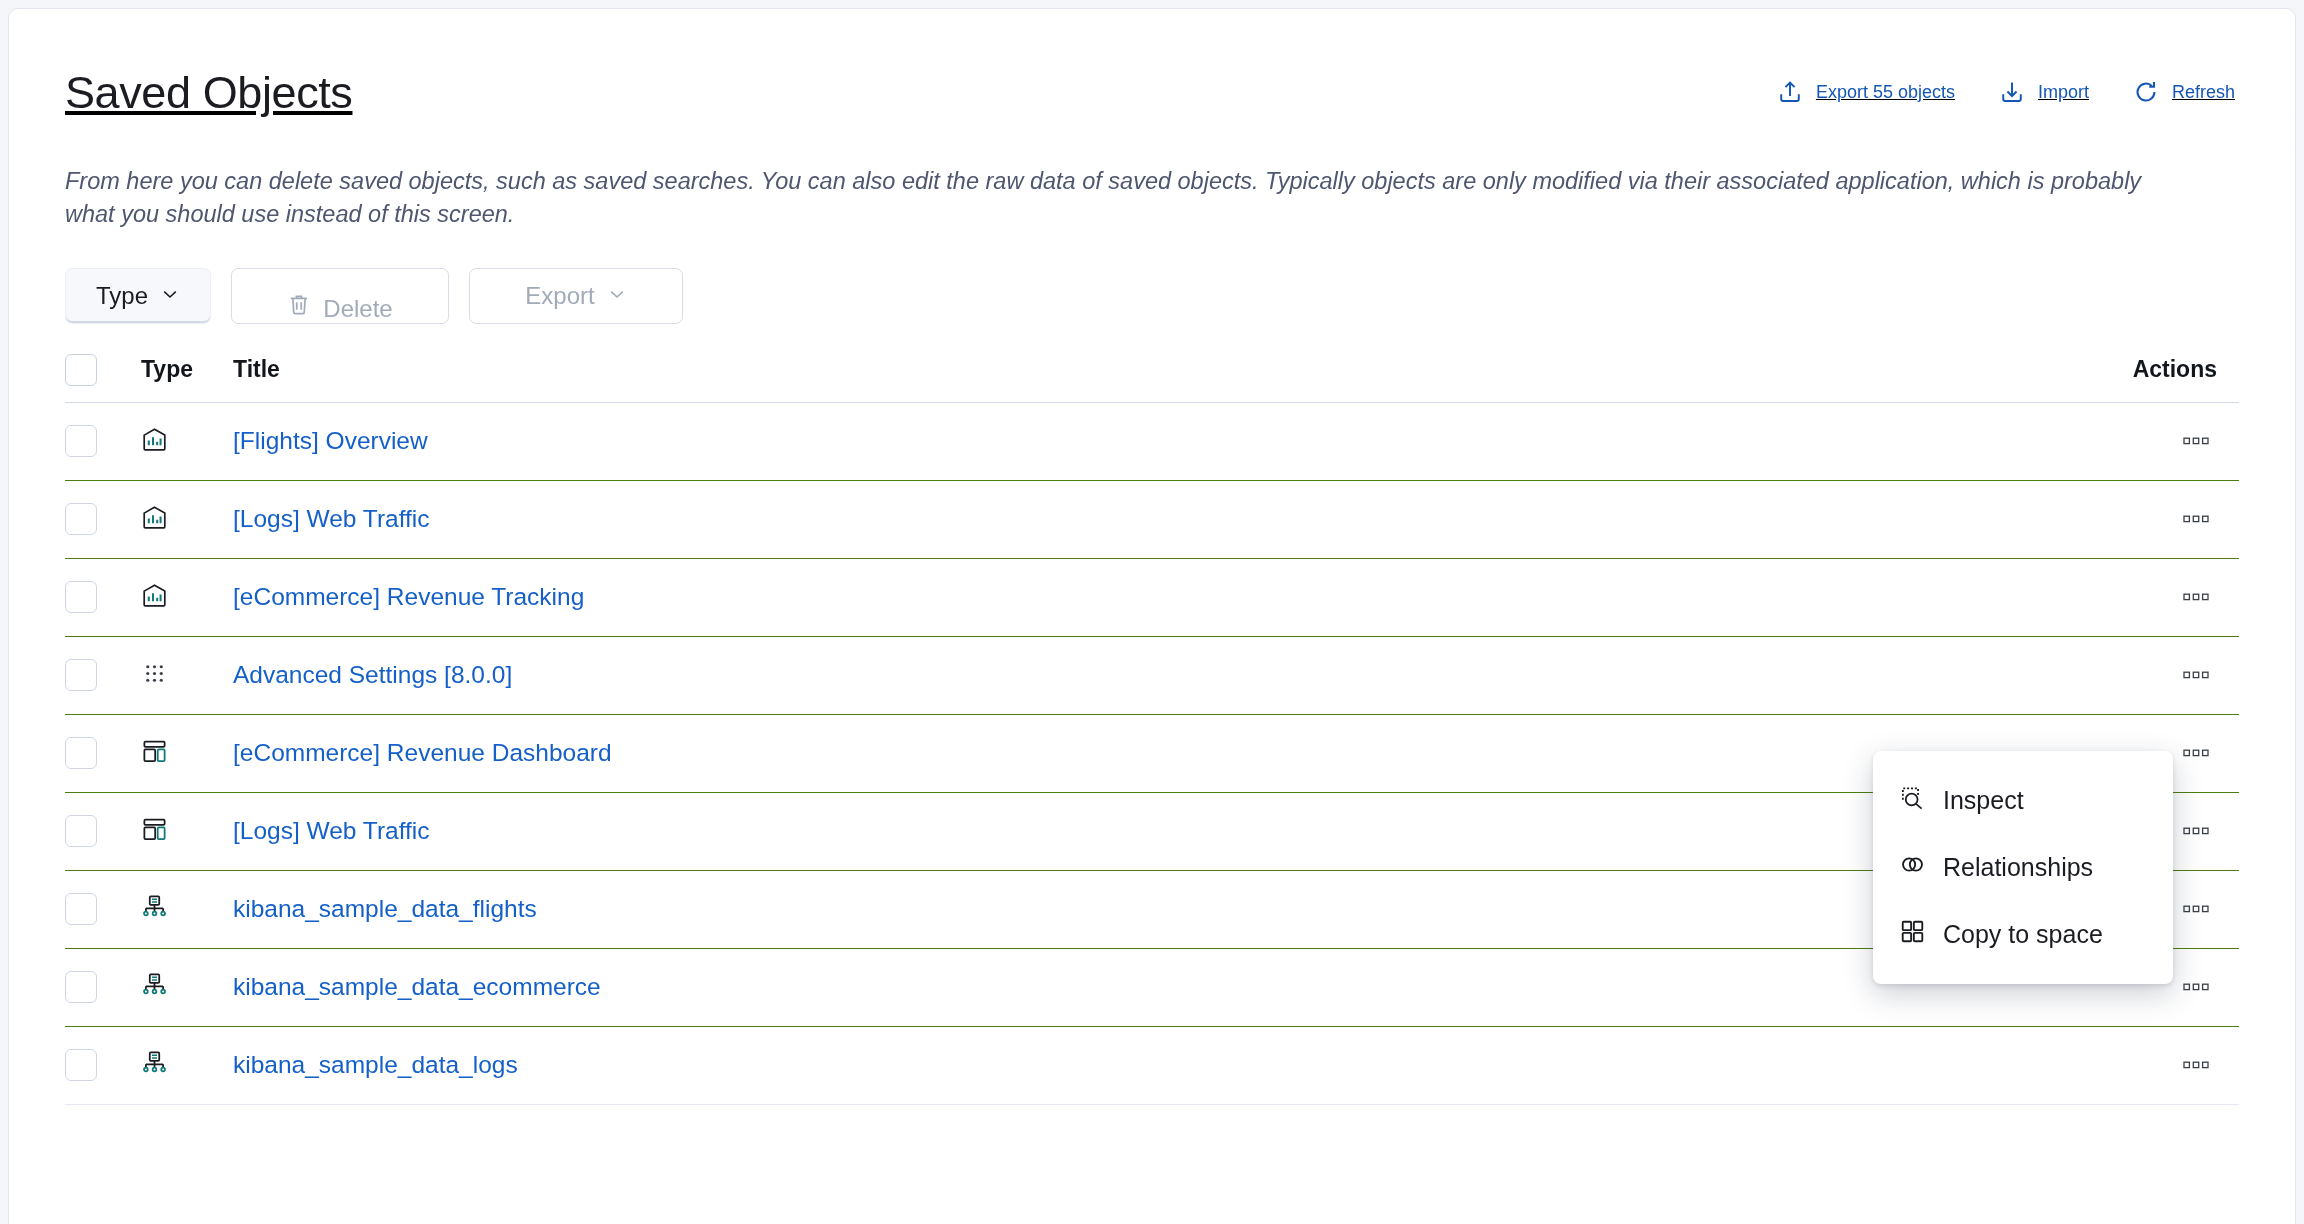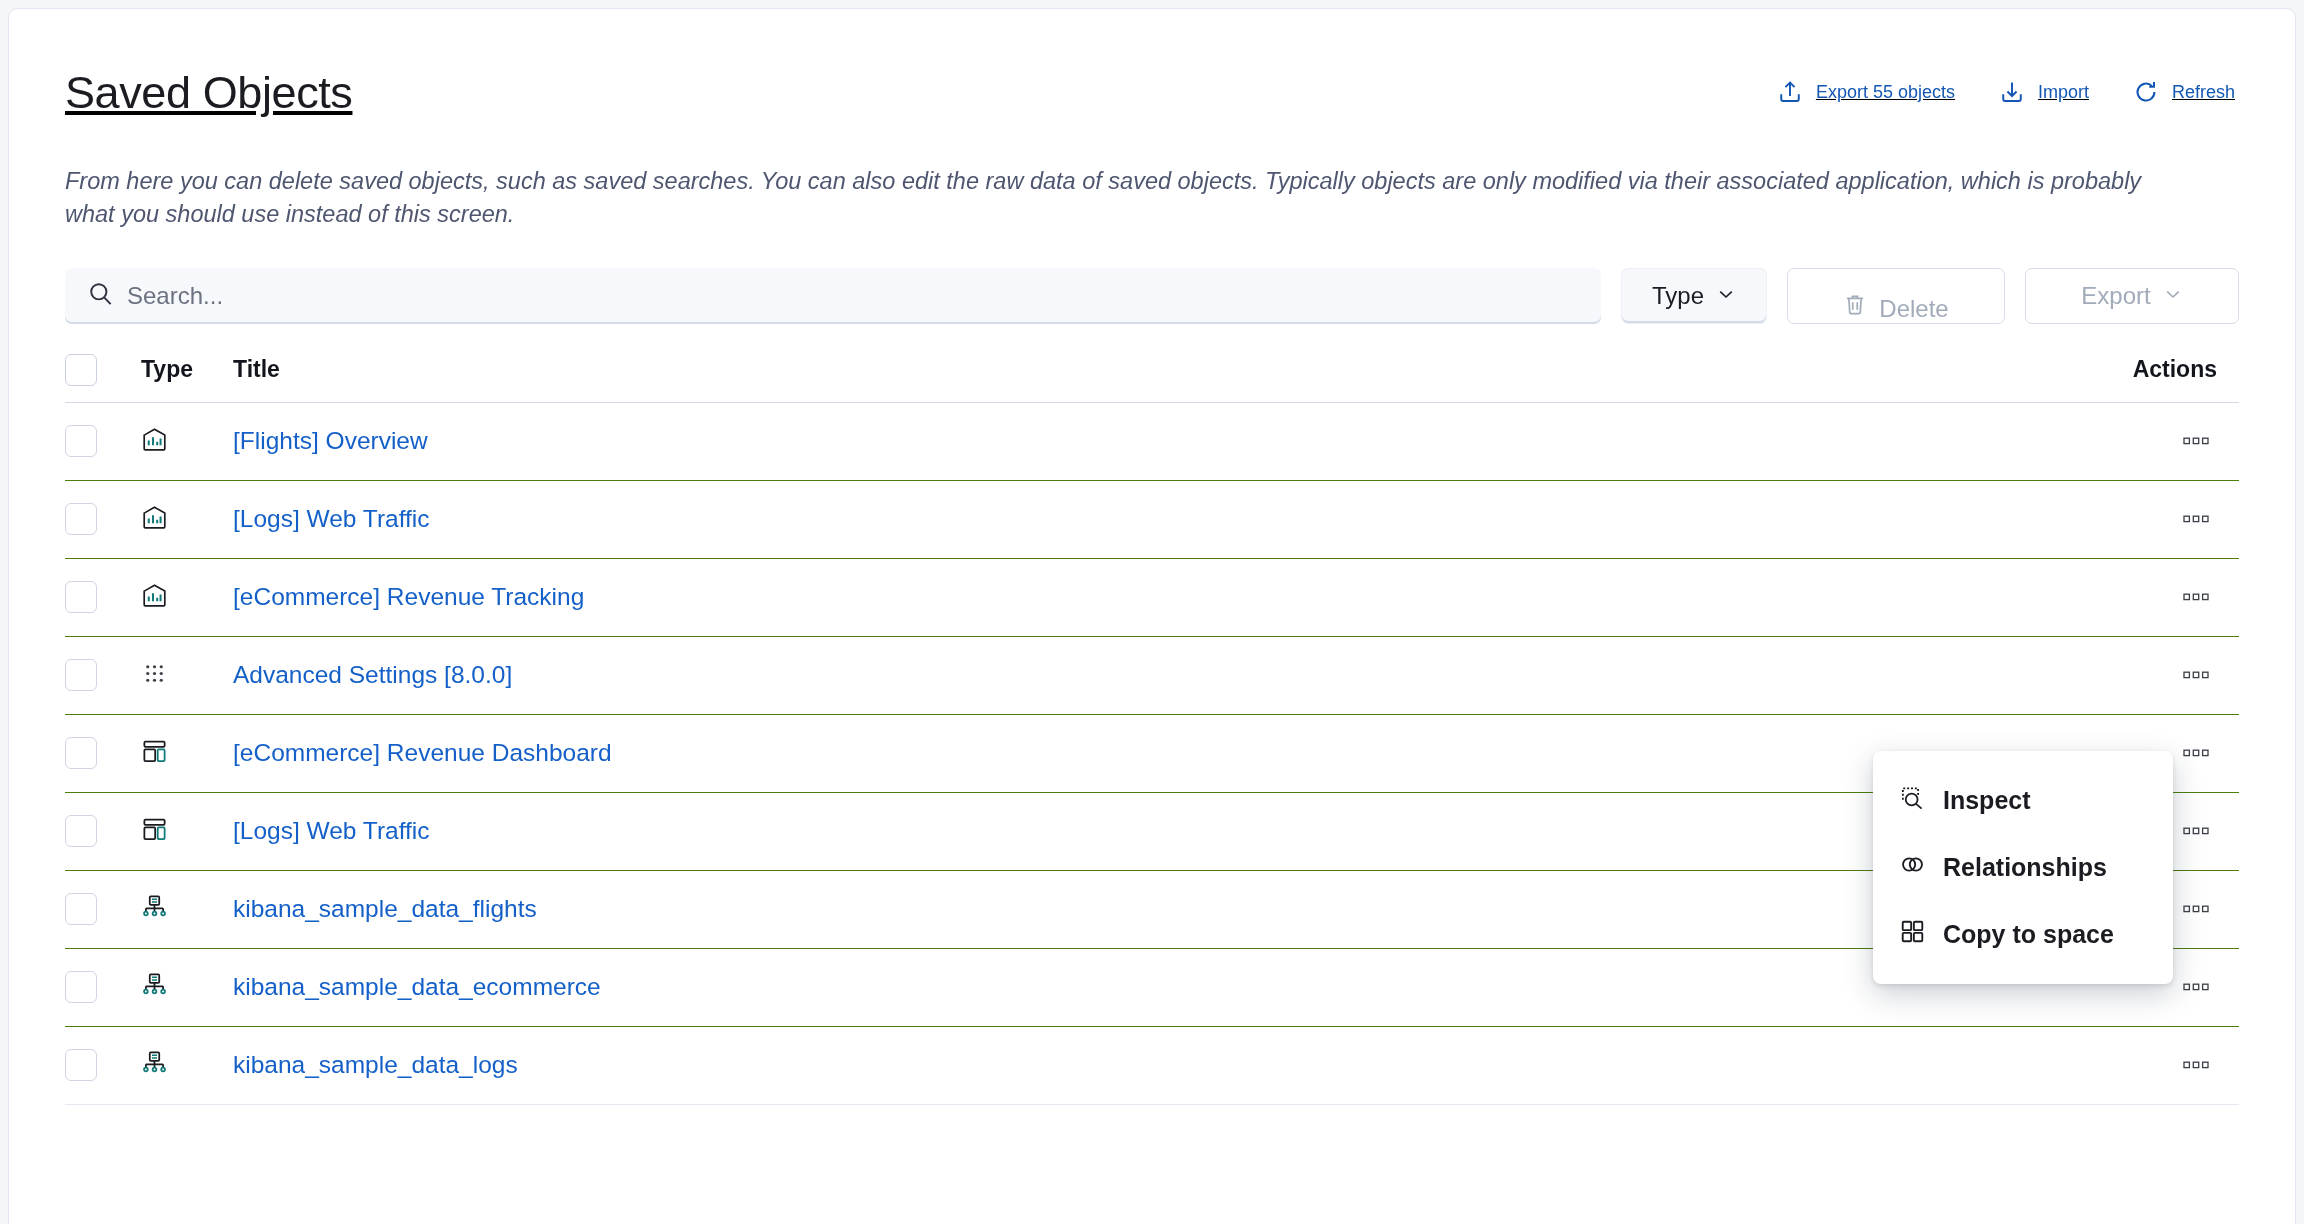--- a/index.html
+++ b/index.html
@@ -218,21 +218,21 @@
     z-index: 41;
     display: flex;
     align-items: center;
     gap: 17px;
     padding: 17px 26px;
     font-size: 25px;
     color: #1a1c21;
     cursor: pointer;
     background: #ffffff;
   }
-  .menu-label { line-height: 1; font-weight: bold; }
+  .menu-label { line-height: 1; }
 </style>
 </head>
 <body>
 
 <div class="page-panel">
   <div class="inner">
 
     <div class="header-row">
       <h1 class="page-title">Saved Objects</h1>
 
@@ -270,29 +270,20 @@
           <span>Refresh</span>
         </button>
 
       </div>
     </div>
 
     <p class="description">From here you can delete saved objects, such as saved searches. You can also edit the raw data of saved objects. Typically objects are only modified via their associated application, which is probably what you should use instead of this screen.</p>
 
     <div class="controls">
 
-      <div class="search-wrap">
-        <span class="search-icon-pos">
-          <svg width="27" height="27" viewBox="0 0 16 16" fill="none" stroke="#2e3340" stroke-width="1.15">
-            <circle cx="7" cy="6.7" r="4.5"></circle>
-            <path d="M10.3 10.1L14 14"></path>
-          </svg>
-        </span>
-        <input class="search-input" type="text" placeholder="Search..." style="">
-      </div>
 
       <button class="ctl-btn ctl-type">
         <span>Type</span>
         <span>
           <svg width="20" height="20" viewBox="0 0 16 16" fill="none" stroke="#1a1c21" stroke-width="1.3">
             <path d="M3.4 6.1L8 10.4l4.6-4.3"></path>
           </svg>
         </span>
       </button>
 

